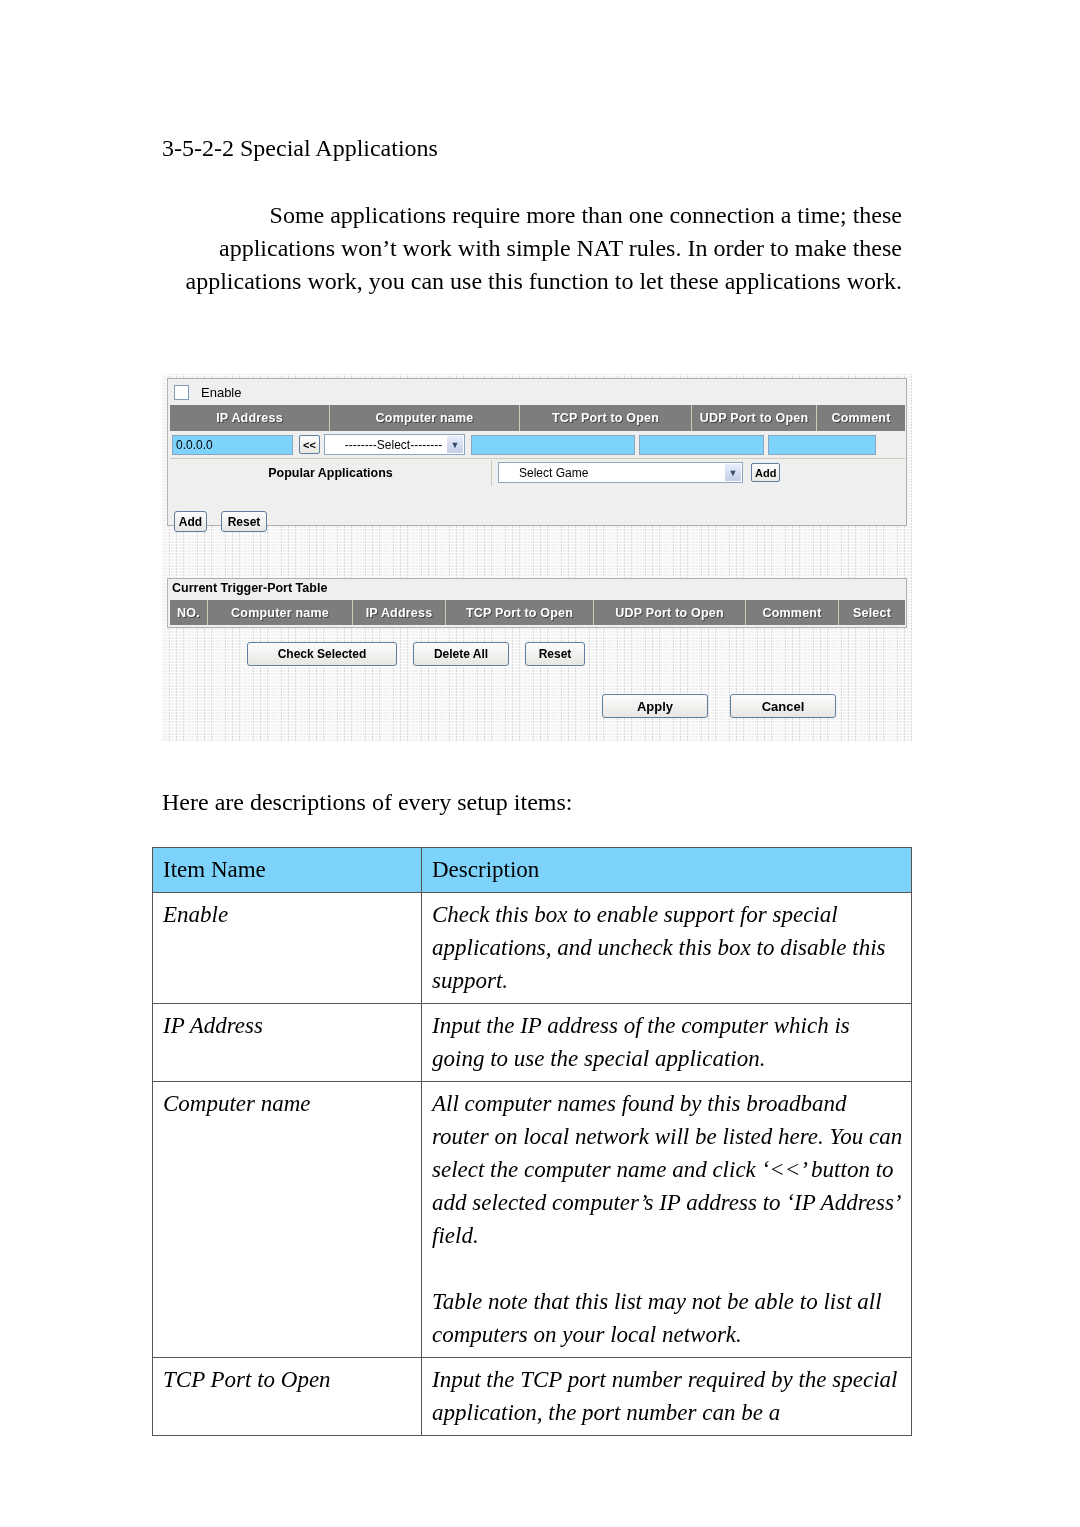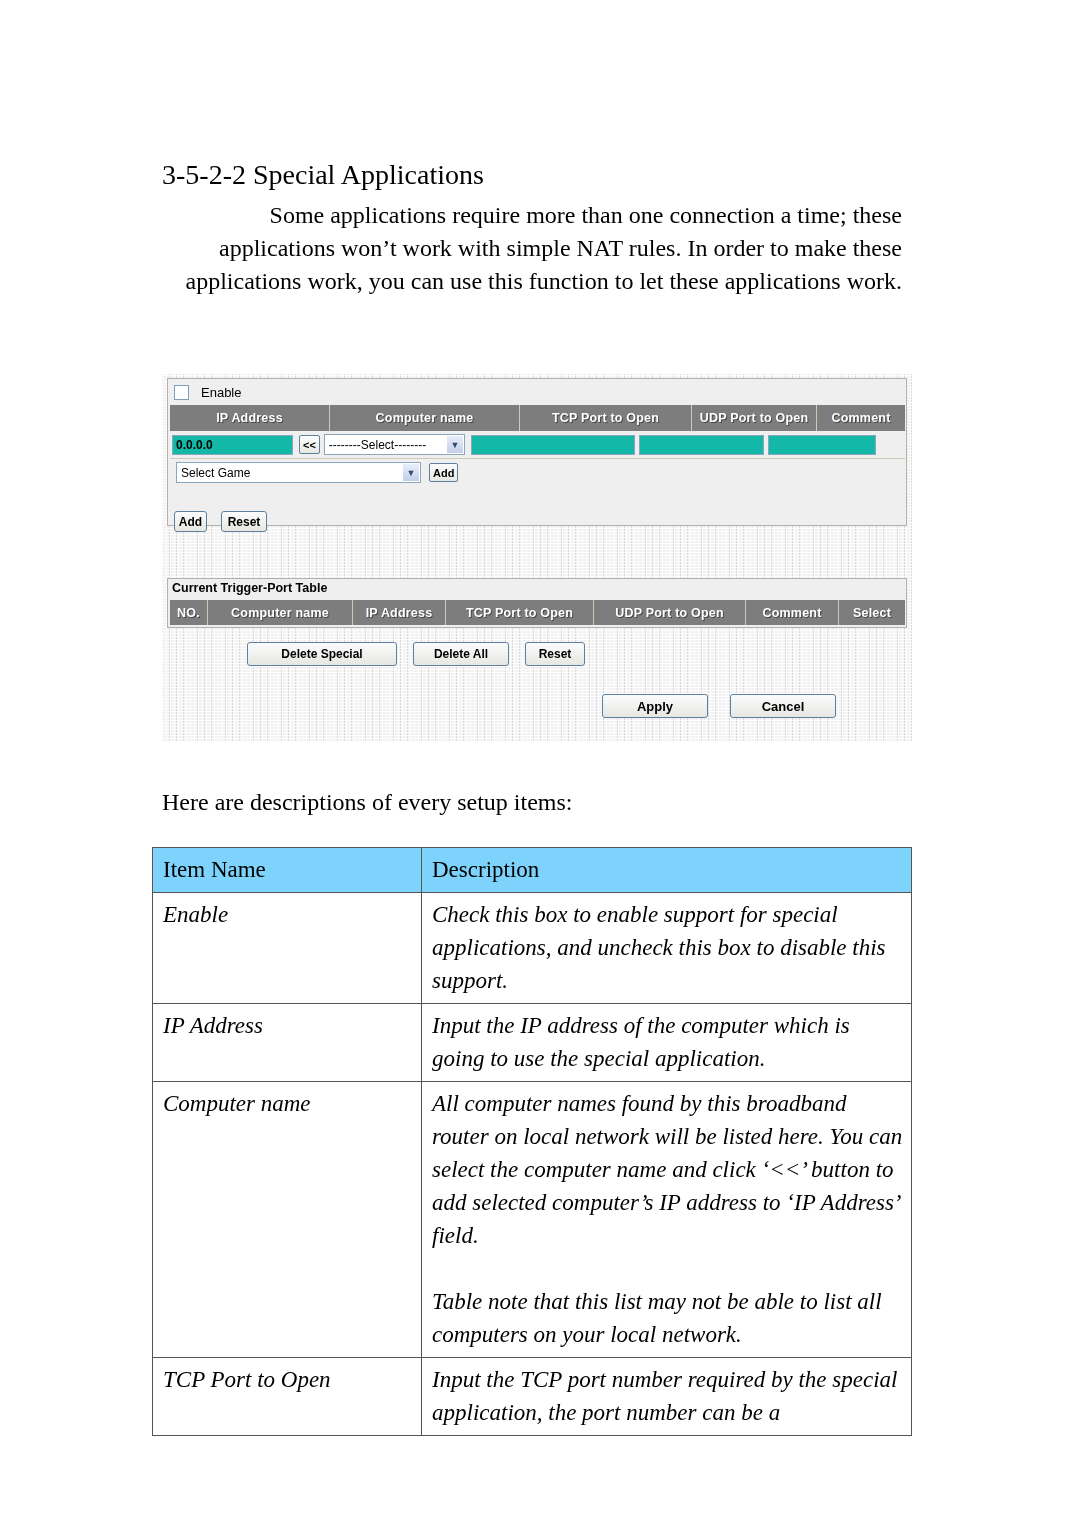--- a/index.html
+++ b/index.html
@@ -14,25 +14,24 @@
     font-family: "Liberation Serif", "DejaVu Serif", serif;
     color: #000;
     overflow: hidden;
   }
 
   
   .doc-heading {
     position: absolute;
     left: 162px;
     top: 133px;
-    font-size: 28px;
+    font-size: 24px;
     line-height: 30px;
     letter-spacing: 0px;
     white-space: nowrap;
-    margin-top: 27px;
   }
   .doc-para {
     position: absolute;
     left: 162px;
     top: 199px;
     width: 740px;
     font-size: 24px;
     line-height: 33px;
     text-align: right;
   }
@@ -122,29 +121,28 @@
     position: absolute;
     left: 2px; top: 52px;
     width: 735px;
     height: 27px;
     display: flex;
     align-items: center;
   }
   .tb {
     height: 20px;
     border: 1px solid #8ba7bf;
-    background: #14b8a6;
+    background: #7dd3fc;
     font-family: "Liberation Sans", "DejaVu Sans", sans-serif;
     font-size: 12px;
     color: #000;
     padding: 0 3px;
     box-sizing: border-box;
     display: flex;
     align-items: center;
-    font-weight: bold;
   }
   .btn-tiny {
     height: 19px;
     min-width: 19px;
     border: 1px solid #5e7f9e;
     background: linear-gradient(#fdfdfd, #e7e7e4);
     font-size: 11px;
     font-weight: bold;
     display: flex;
     align-items: center;
@@ -156,21 +154,21 @@
   }
   .sel {
     height: 21px;
     border: 1px solid #8ba7bf;
     background: #ffffff;
     font-size: 12px;
     display: flex;
     align-items: center;
     box-sizing: border-box;
     position: relative;
-    padding-left: 4px;
+    padding-left: 20px;
     color: #000;
   }
   .sel .arrow {
     position: absolute;
     right: 1px; top: 1px;
     width: 16px; height: 17px;
     background: linear-gradient(#e8eefb, #c2cfe8);
     display: flex;
     align-items: center;
     justify-content: center;
@@ -309,20 +307,21 @@
       <div class="sel" style="width:141px; margin-left:4px;">
         <span>--------Select--------</span>
         <span class="arrow">▼</span>
       </div>
       <div class="tb" style="width:164px; margin-left:6px;"></div>
       <div class="tb" style="width:125px; margin-left:4px;"></div>
       <div class="tb" style="width:108px; margin-left:4px;"></div>
     </div>
 
     <div class="popapp-row">
+      <div class="popapp-label">Popular Applications</div>
       <div class="sel" style="width:245px; margin-left:6px;">
         <span>Select Game</span>
         <span class="arrow">▼</span>
       </div>
       <div class="btn-tiny" style="margin-left:8px; min-width:26px;">Add</div>
     </div>
 
     <div class="addreset-row">
       <div class="btn" style="width:33px">Add</div>
       <div class="btn" style="width:46px">Reset</div>
@@ -336,21 +335,21 @@
       <div class="hdr-cell" style="width:145px">Computer name</div>
       <div class="hdr-cell" style="width:93px">IP Address</div>
       <div class="hdr-cell" style="width:148px">TCP Port to Open</div>
       <div class="hdr-cell" style="width:152px">UDP Port to Open</div>
       <div class="hdr-cell" style="width:93px">Comment</div>
       <div class="hdr-cell" style="width:66px">Select</div>
     </div>
   </div>
 
   <div class="del-row">
-    <div class="btn btn-del1">Delete Special</div>
+    <div class="btn btn-del1">Check Selected</div>
     <div class="btn btn-del2">Delete All</div>
     <div class="btn btn-del3">Reset</div>
   </div>
 
   <div class="applycancel-row">
     <div class="btn btn-wide">Apply</div>
     <div class="btn btn-wide">Cancel</div>
   </div>
 </div>
 

